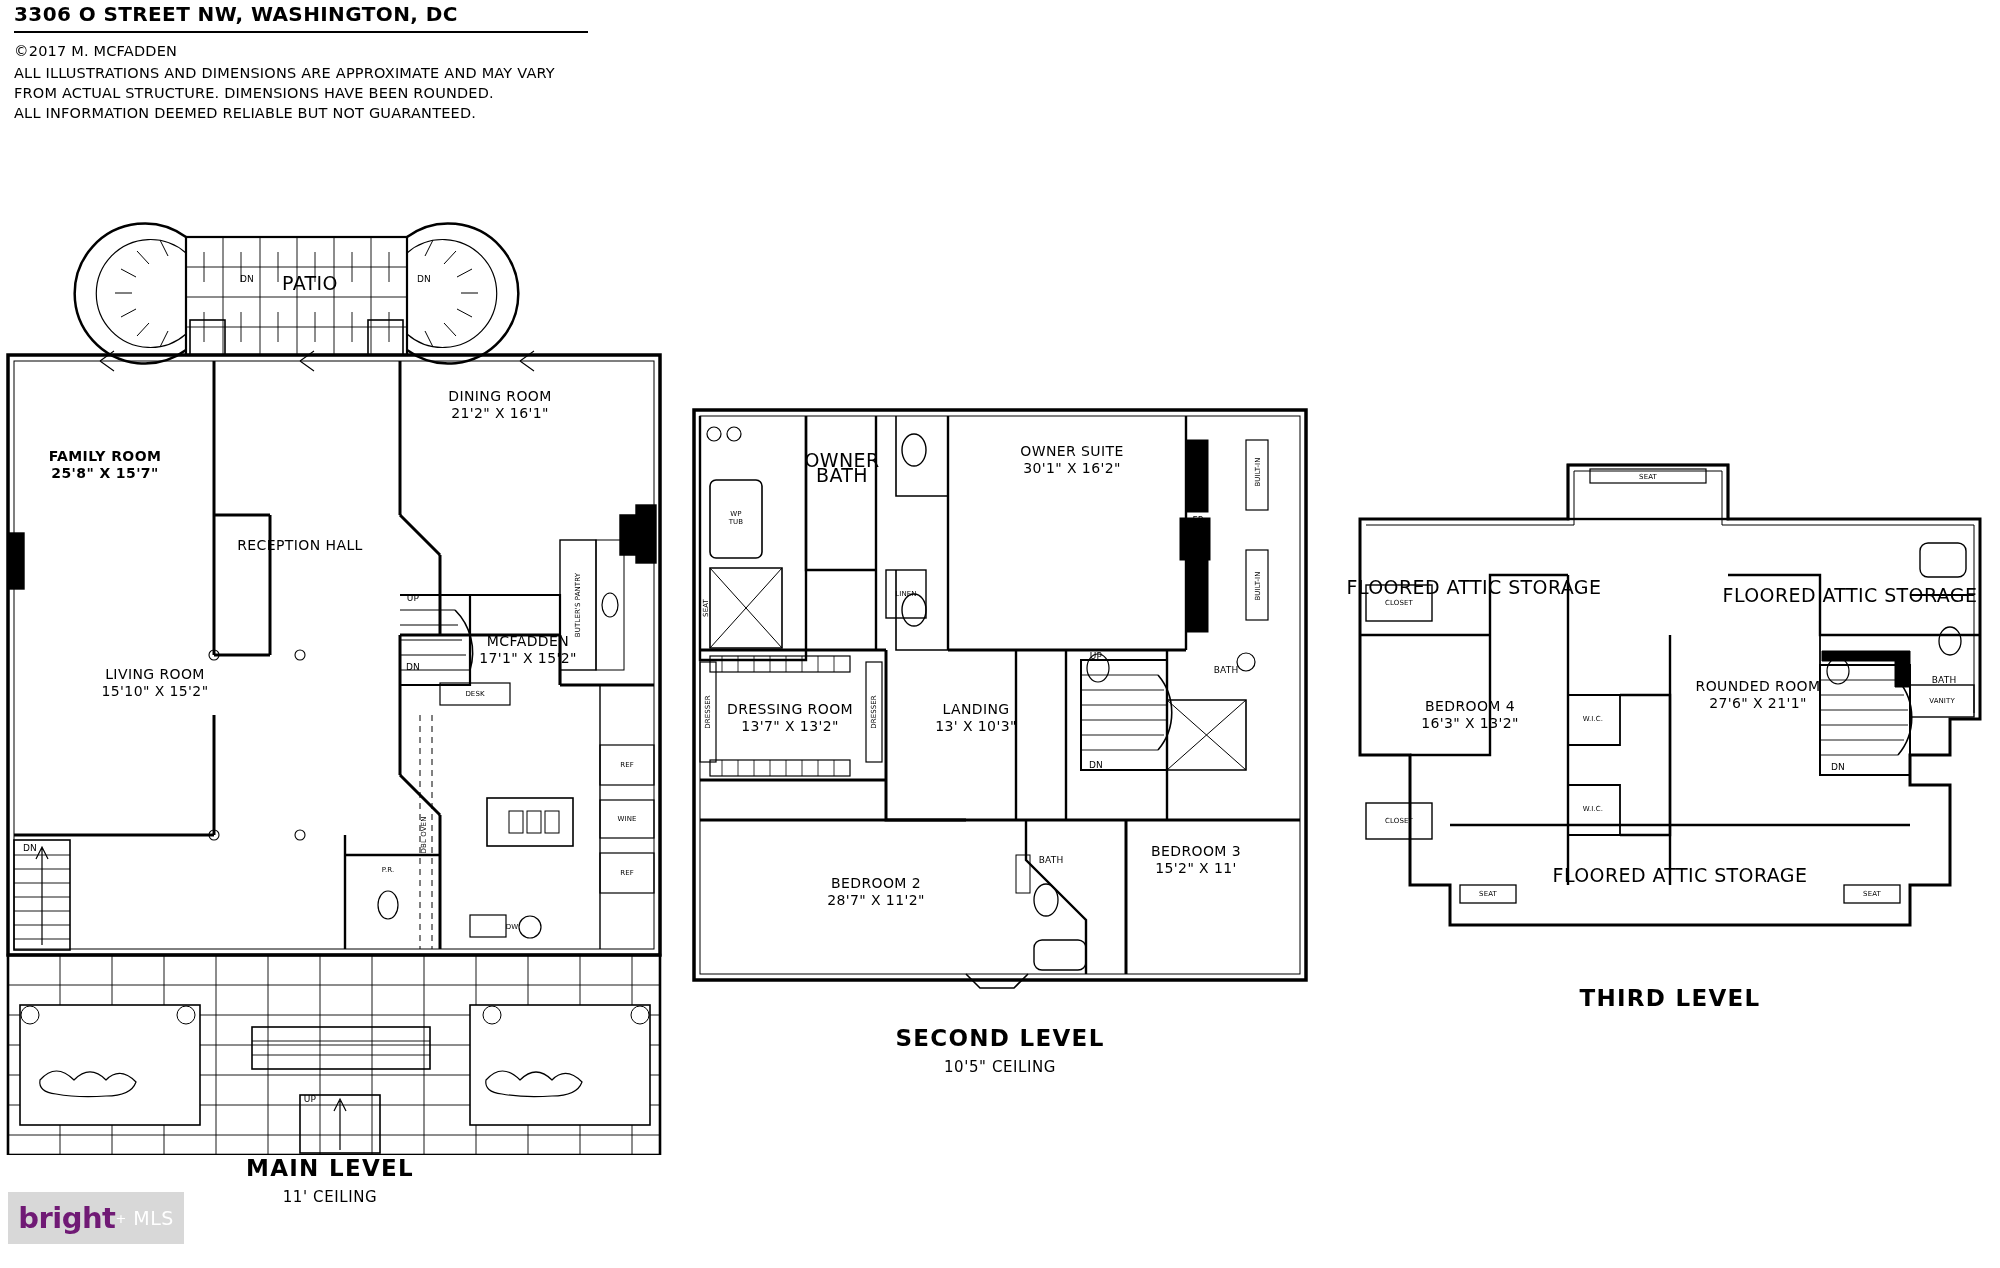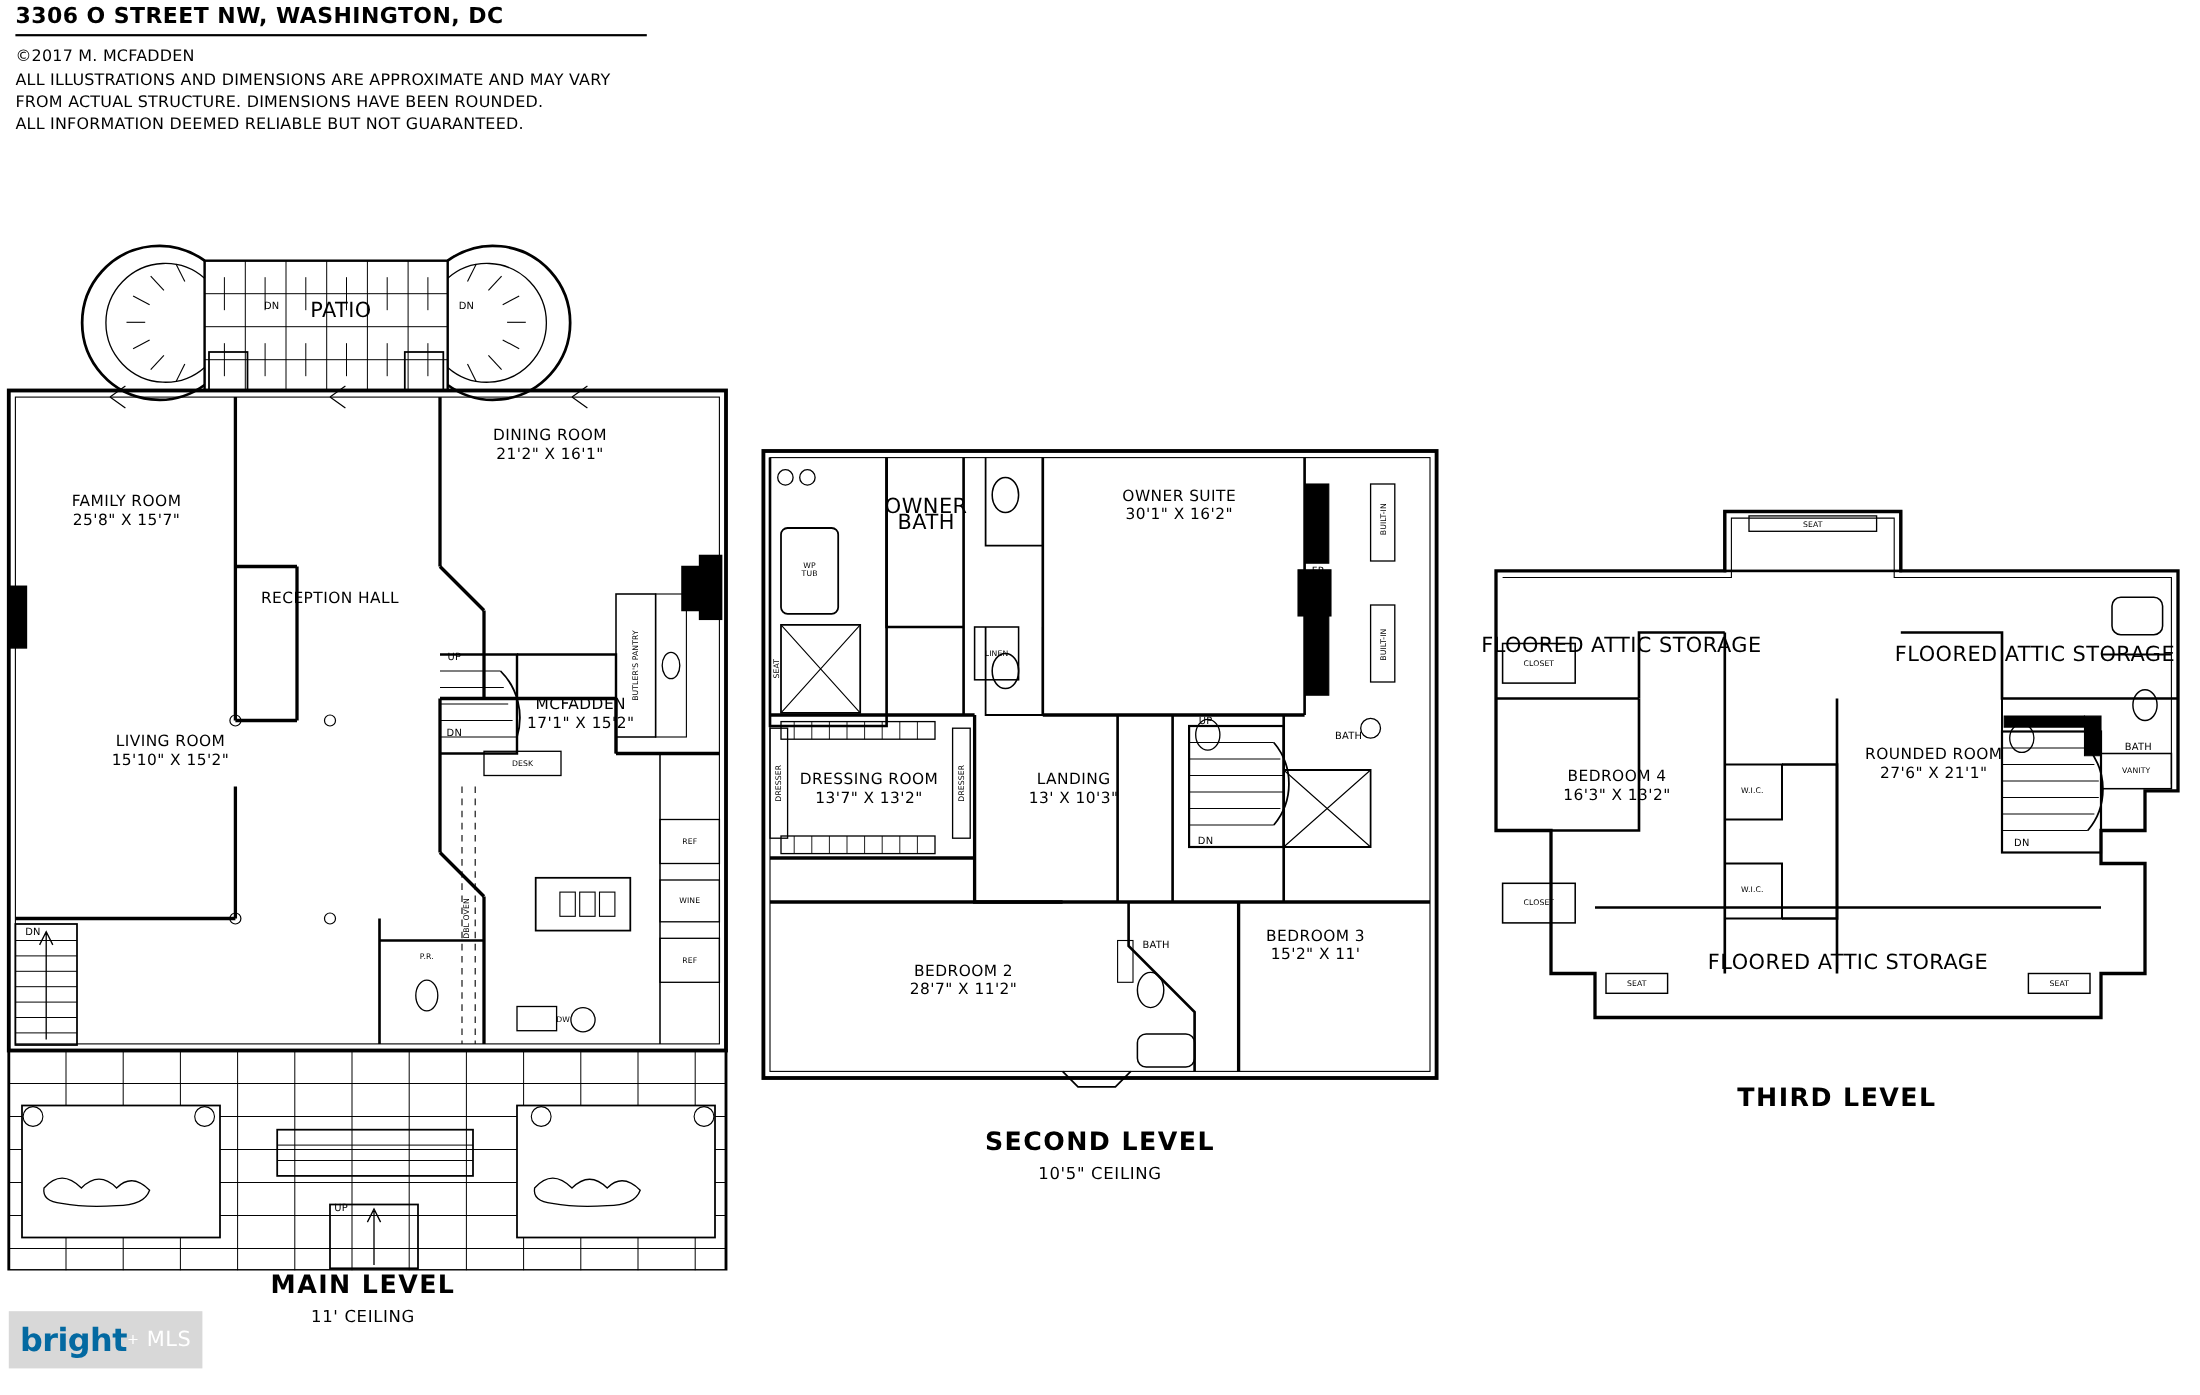--- a/index.html
+++ b/index.html
@@ -89,21 +89,21 @@
     width: 176px;
     height: 52px;
     background: #d8d8d8;
     display: flex;
     align-items: center;
     justify-content: center;
   }
   #logo .b {
     font-size: 29px;
     font-weight: bold;
-    color: #0369a1;
+    color: #701a75;
     letter-spacing: -0.5px;
   }
   #logo .plus {
     font-size: 13px;
     color: #ffffff;
     vertical-align: super;
   }
   #logo .mls {
     font-size: 19px;
     color: #ffffff;
@@ -313,21 +313,21 @@
       <span class="nm">DN</span>
     </div>
   <div class="rlabel" style="left:310px; top:68px;">
     <span class="nm">PATIO</span>
   </div>
 
   <div class="rlabel big" style="left:500px; top:190px;">
     <span class="nm">DINING ROOM</span>
     <span class="dm">21'2" X 16'1"</span>
   </div>
-  <div class="rlabel big" style="left:115px; top:250px;">
+  <div class="rlabel big" style="left:105px; top:250px;font-weight:bold;">
     <span class="nm">FAMILY ROOM</span>
     <span class="dm">25'8" X 15'7"</span>
   </div>
   <div class="rlabel big" style="left:300px; top:330px;">
     <span class="nm">RECEPTION HALL</span>
   </div>
   <div class="rlabel big" style="left:155px; top:468px;">
     <span class="nm">LIVING ROOM</span>
     <span class="dm">15'10" X 15'2"</span>
   </div>

